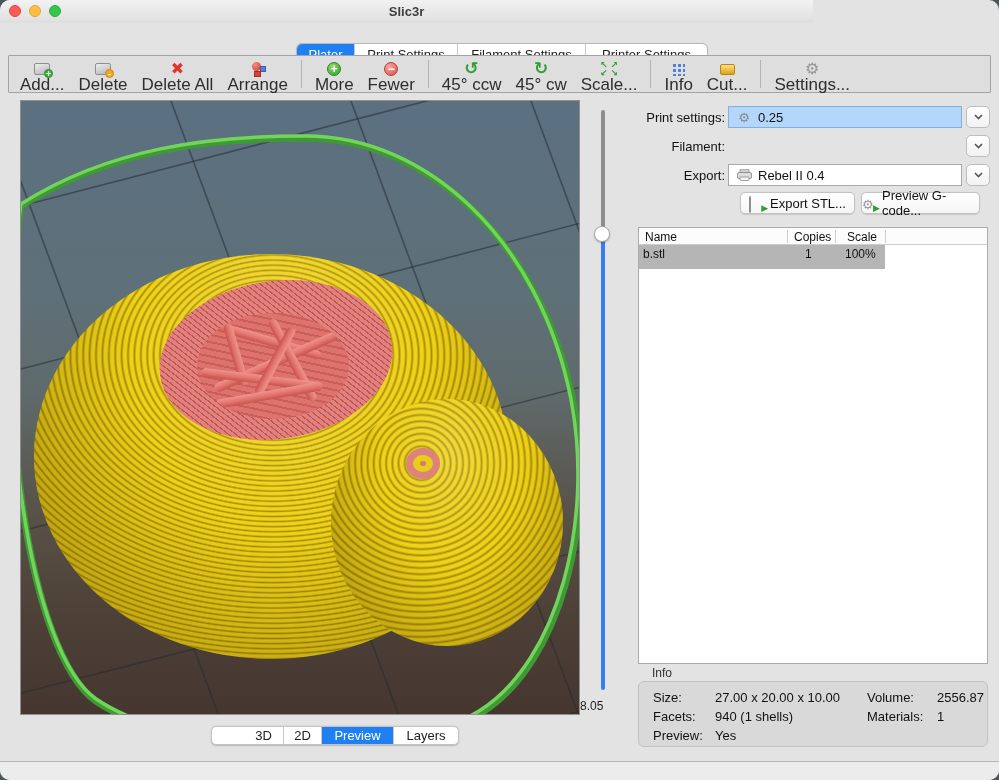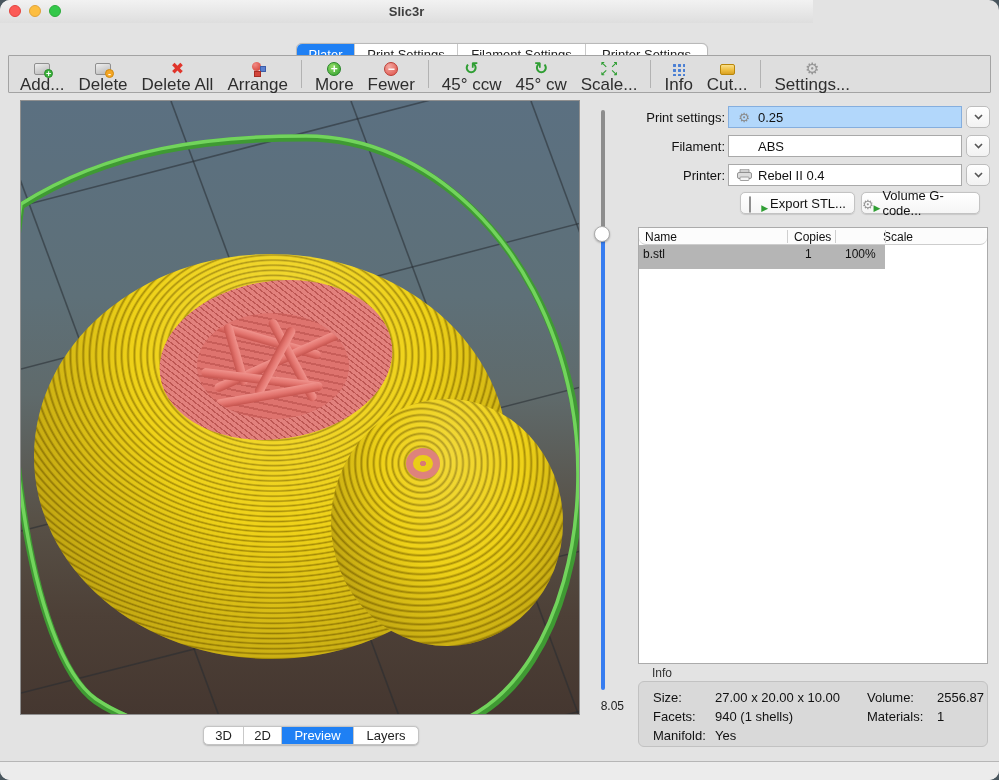--- a/index.html
+++ b/index.html
@@ -87,27 +87,27 @@
     border:7px solid #de827c;
     background:radial-gradient(circle at 50% 50%, #d97a74 0 3px, #eacd18 3px); }
 
   
   #slider-track-top { position:absolute; left:601px; top:110px; width:4px; height:124px;
     background:#8d8d8d; border-radius:2px; }
   #slider-track-bottom { position:absolute; left:601px; top:234px; width:4px; height:456px;
     background:#377df0; border-radius:2px; }
   #slider-thumb { position:absolute; left:594px; top:226px; width:16px; height:16px;
     background:#fff; border:1px solid #ababab; border-radius:50%; box-shadow:0 1px 2px rgba(0,0,0,.25); }
-  #slider-value { position:absolute; left:580px; top:699px; width:44px; text-align:right;
+  #slider-value { position:absolute; left:580px; top:699px; width:44px; text-align:left;
     font-size:12px; color:#222; }
 
   
-  #view-tabs { position:absolute; left:203px; top:726px; height:19px; display:flex;
+  #view-tabs { position:absolute; left:211px; top:726px; height:19px; display:flex;
     background:#fff; border:1px solid #c4c4c4; border-radius:5px; overflow:hidden;
-    box-shadow:0 0.5px 1.5px rgba(0,0,0,.2); }
+    box-shadow:0 0.5px 1.5px rgba(0,0,0,.2);padding-left:32px; }
   .vtab { font-size:13px; color:#222; display:flex; align-items:center; justify-content:center;
     border-right:1px solid #c9c9c9; }
   .vtab:last-child { border-right:none; }
   .vtab.sel { background:#1f80f4; color:#fff; }
 
   
   .rp-label { position:absolute; width:85px; text-align:right; font-size:13px; color:#111; }
   .combo { position:absolute; left:728px; width:234px; height:22px; background:#fff;
     border:1px solid #a9a9a9; display:flex; align-items:center; font-size:13px; color:#111;
     padding-left:6px; gap:5px; }
@@ -118,21 +118,21 @@
   .mini-gear { color:#8a8a8a; font-size:13px; line-height:13px; }
   .btn { position:absolute; height:22px; background:linear-gradient(#fff,#f5f5f5); border:1px solid #c3c3c3;
     border-radius:5px; font-size:13px; color:#111; display:flex; align-items:center; justify-content:center;
     gap:5px; box-shadow:0 0.5px 1px rgba(0,0,0,.12); }
   .exp-ico { position:relative; width:16px; height:13px; }
   .exp-ico .play { position:absolute; right:-3px; bottom:-3px; color:#2f9e33; font-size:9px; line-height:9px; }
 
   
   #plate-table { position:absolute; left:638px; top:227px; width:350px; height:437px;
     background:#fff; border:1px solid #ababab; font-size:12px; color:#111; }
-  #pt-header { position:relative; height:17px; border-bottom:1px solid #cdcdcd; background:#fcfcfc;border-radius:7px; }
+  #pt-header { position:relative; height:17px; border-bottom:1px solid #cdcdcd; background:#fcfcfc; }
   #pt-header span { position:absolute; top:2px; }
   .col-div { position:absolute; top:2px; width:1px; height:13px; background:#cfcfcf; }
   .pt-row { position:relative; height:24px; }
   .pt-row.sel { background:#b5b5b5; width:246px; }
   .pt-row span { position:absolute; top:2px; }
 
   
   #info-title { position:absolute; left:652px; top:666px; font-size:12px; color:#333; }
   #info-box { position:absolute; left:638px; top:681px; width:350px; height:66px;
     background:#d9d9d9; border:1px solid #c2c2c2; border-radius:6px; font-size:13px; color:#111;
@@ -310,31 +310,27 @@
       </span>
     <span>0.25</span>
   </div>
   <div class="drop-btn" style="top:106px;">
     <svg width="9" height="6" viewBox="0 0 9 6">
         <polyline points="1,1 4.5,4.5 8,1" fill="none" stroke="#555" stroke-width="1.6"></polyline>
       </svg>
   </div>
 
   <div class="rp-label" style="left:640px; top:139px;">Filament:</div>
-  <div class="combo" style="top:135px;">
-    <span class="ico-slot"></span>
-    <span>ABS</span>
-  </div>
   <div class="drop-btn" style="top:135px;">
     <svg width="9" height="6" viewBox="0 0 9 6">
         <polyline points="1,1 4.5,4.5 8,1" fill="none" stroke="#555" stroke-width="1.6"></polyline>
       </svg>
   </div>
 
-  <div class="rp-label" style="left:640px; top:168px;">Printer:</div>
+  <div class="rp-label" style="left:640px; top:168px;">Export:</div>
   <div class="combo" style="top:164px;">
     <span class="ico-slot">
       <svg width="15" height="12" viewBox="0 0 15 12">
         <rect x="3" y="0" width="9" height="4" rx="1" fill="#cfcfcf" stroke="#8a8a8a" stroke-width="0.8"></rect>
         <rect x="0.5" y="3.5" width="14" height="6" rx="1.5" fill="#dcdcdc" stroke="#8a8a8a" stroke-width="0.9"></rect>
         <rect x="3" y="8" width="9" height="3.5" rx="0.8" fill="#f4f4f4" stroke="#8a8a8a" stroke-width="0.8"></rect>
       </svg>
     </span>
     <span>Rebel II 0.4</span>
   </div>
@@ -343,28 +339,28 @@
         <polyline points="1,1 4.5,4.5 8,1" fill="none" stroke="#555" stroke-width="1.6"></polyline>
       </svg>
   </div>
 
   <div class="btn" style="left:740px; top:192px; width:115px;">
     <span class="exp-ico"><span class="box-ico" style="width:14px;height:11px;"></span><span class="play">▶</span></span>
     <span>Export STL...</span>
   </div>
   <div class="btn" style="left:861px; top:192px; width:119px;">
     <span class="exp-ico"><span class="gear-ico" style="font-size:13px;line-height:13px;">⚙</span><span class="play">▶</span></span>
-    <span>Volume G-code...</span>
+    <span>Preview G-code...</span>
   </div>
 
   <div id="plate-table">
     <div id="pt-header">
       <span style="left:6px;">Name</span>
       <span style="left:155px;">Copies</span>
-      <span style="left:208px;margin-left:36px;">Scale</span>
+      <span style="left:208px;">Scale</span>
       <span class="col-div" style="left:148px;"></span>
       <span class="col-div" style="left:196px;"></span>
       <span class="col-div" style="left:246px;"></span>
     </div>
     <div class="pt-row sel">
       <span style="left:4px;">b.stl</span>
       <span style="left:166px;">1</span>
       <span style="left:206px;">100%</span>
     </div>
   </div>
@@ -377,21 +373,21 @@
       <span class="il2">Volume:</span>
       <span class="iv2">2556.87</span>
     </div>
     <div class="info-row">
       <span class="il">Facets:</span>
       <span class="iv-size">940 (1 shells)</span>
       <span class="il2">Materials:</span>
       <span class="iv2">1</span>
     </div>
     <div class="info-row">
-      <span class="il">Manifold:</span>
+      <span class="il">Preview:</span>
       <span>Yes</span>
     </div>
   </div>
 
   <div id="bottom-line"></div>
   <div id="bottom-strip"></div>
 
 </div>
 
 </body></html>

